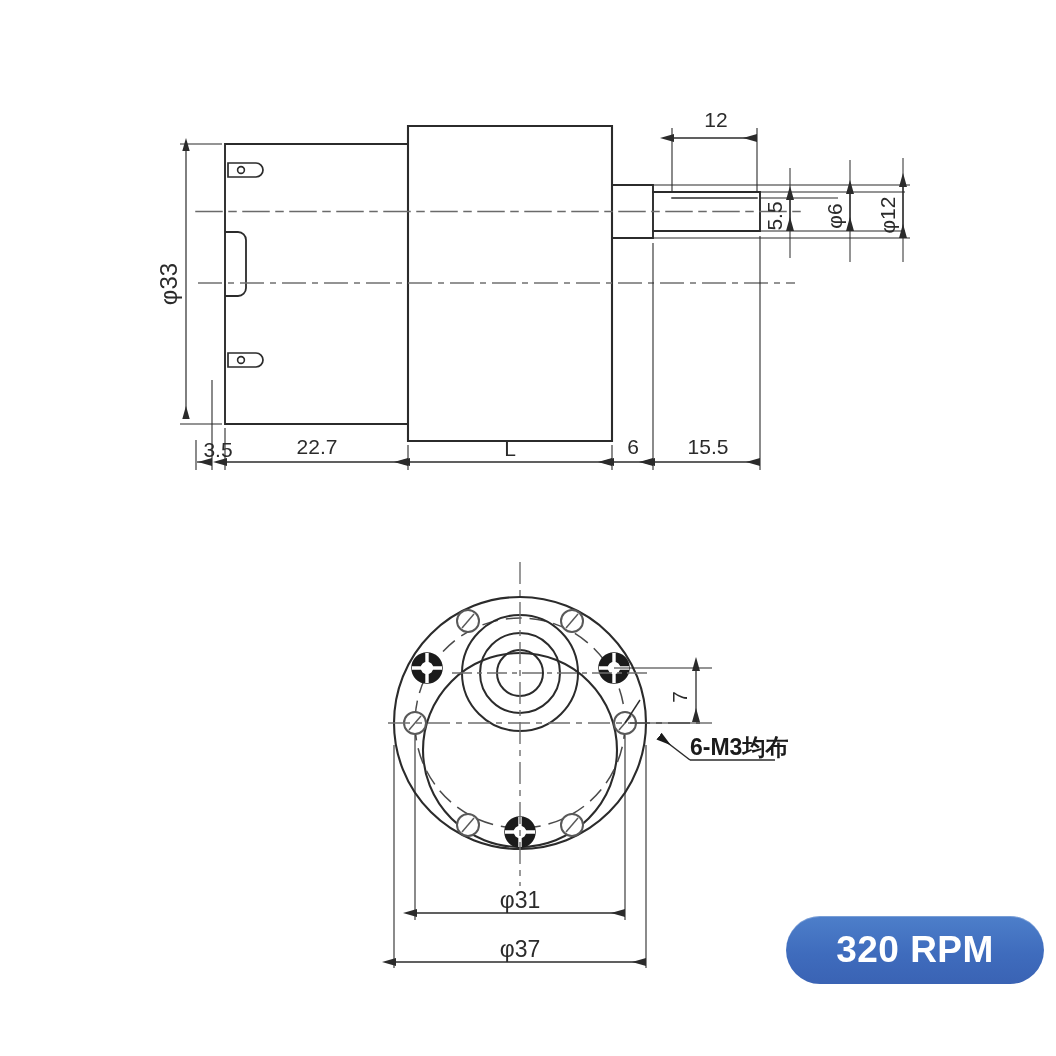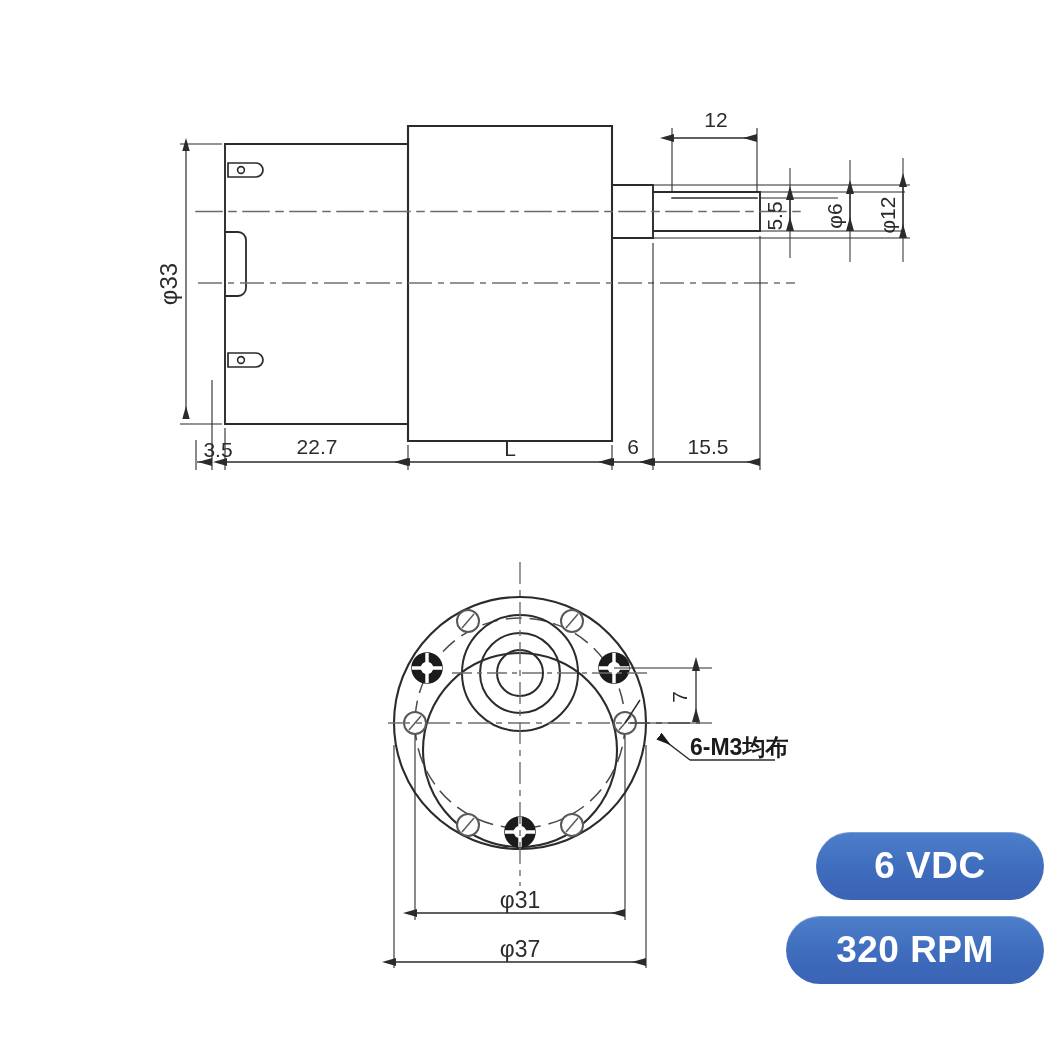--- a/index.html
+++ b/index.html
@@ -267,21 +267,18 @@
       <path d="M395,962 L645,962" stroke-width="1.3" marker-start="url(#arrOut)" marker-end="url(#arrIn)"></path>
     </g>
     <g font-family="'Liberation Sans', sans-serif" font-size="23" fill="#2b2b2b" text-anchor="middle">
       <text x="520" y="908">φ31</text>
       <text x="520" y="957">φ37</text>
     </g>
 
   </svg>
 
   <div class="badges">
-    <div class="badge badge-vdc">
-      <span>6 VDC</span>
-    </div>
     <div class="badge badge-rpm">
       <span>320 RPM</span>
     </div>
   </div>
 
 </div>
 
 </body></html>

